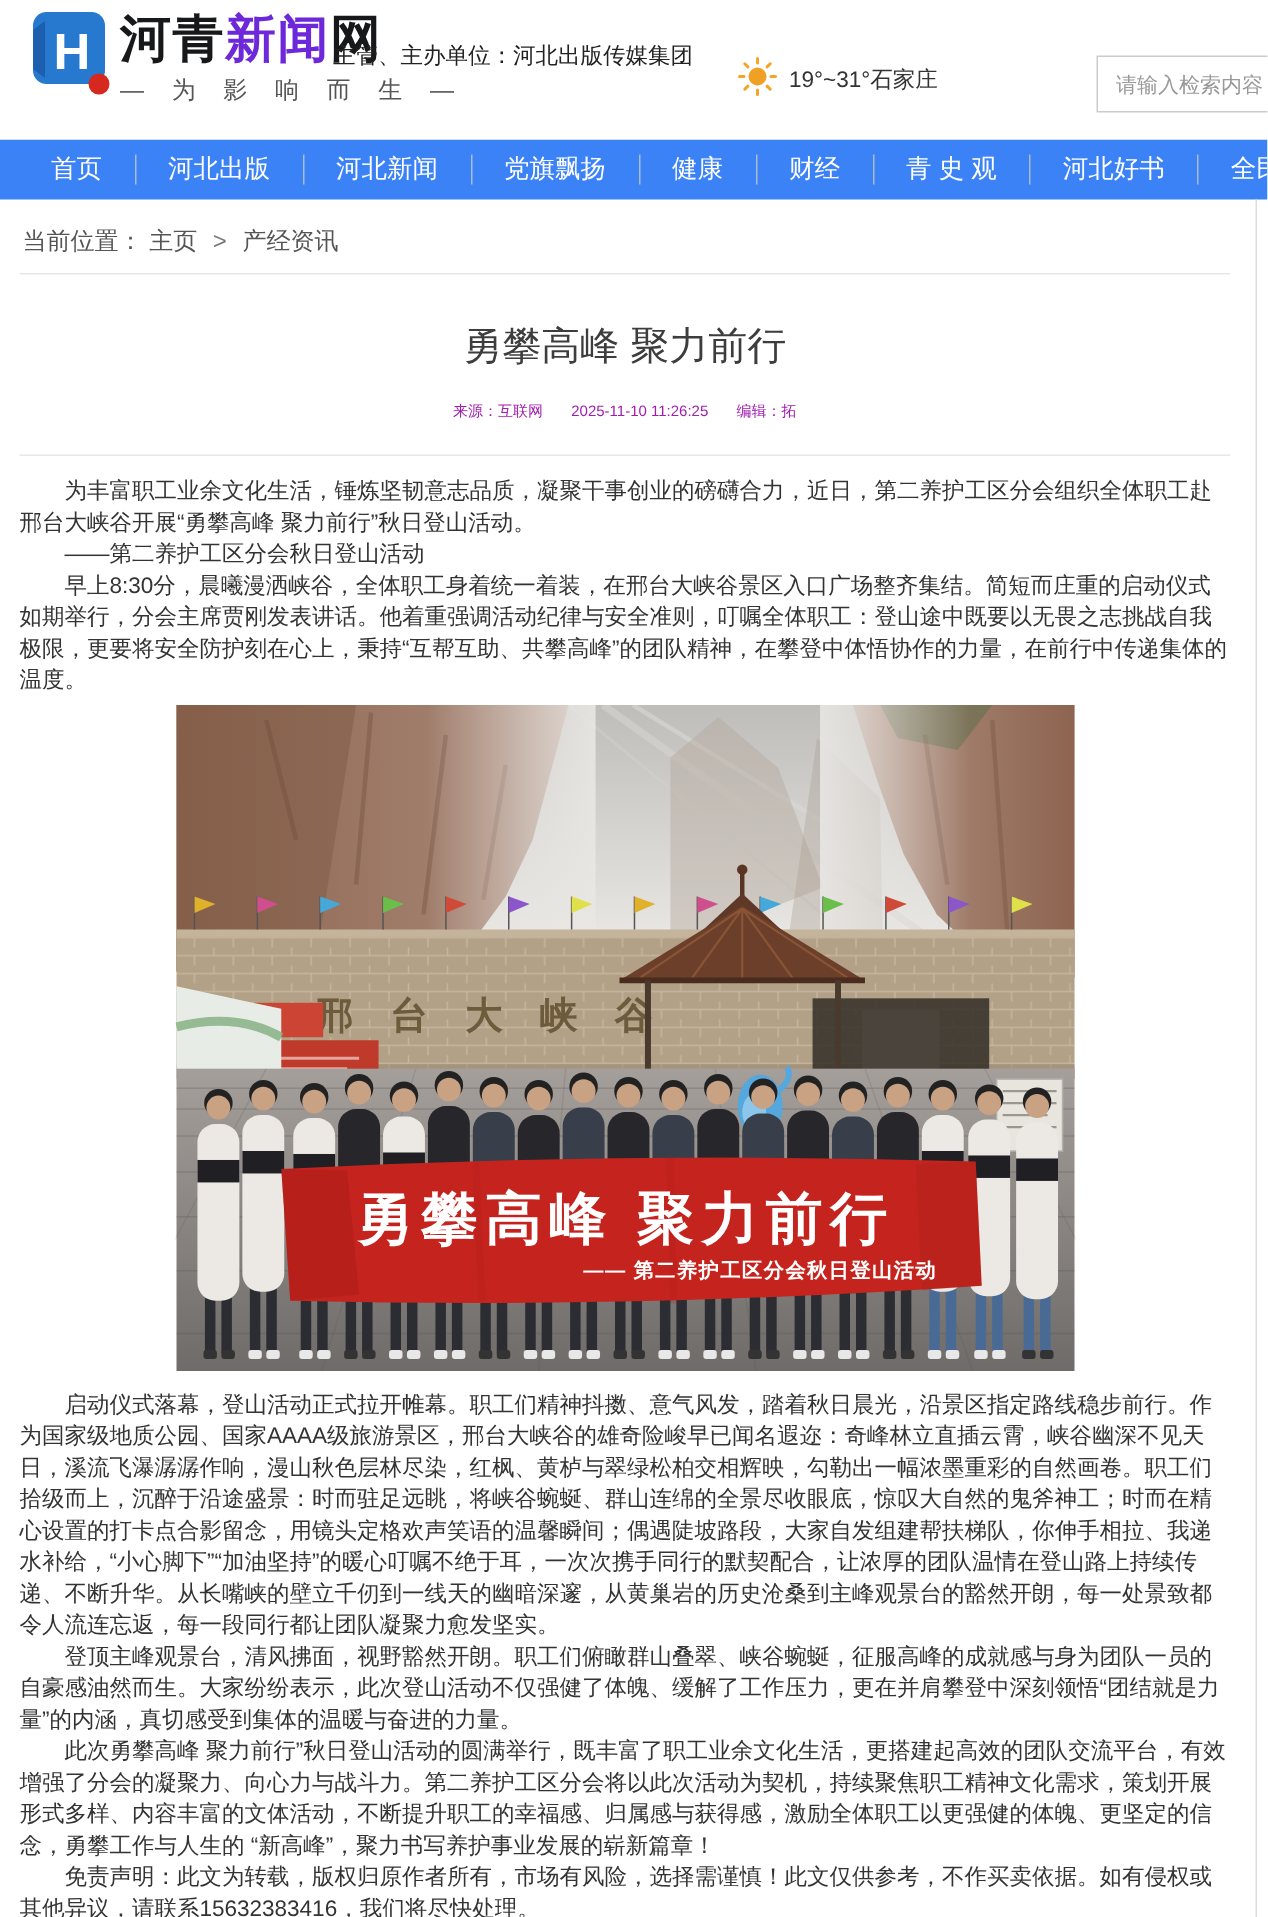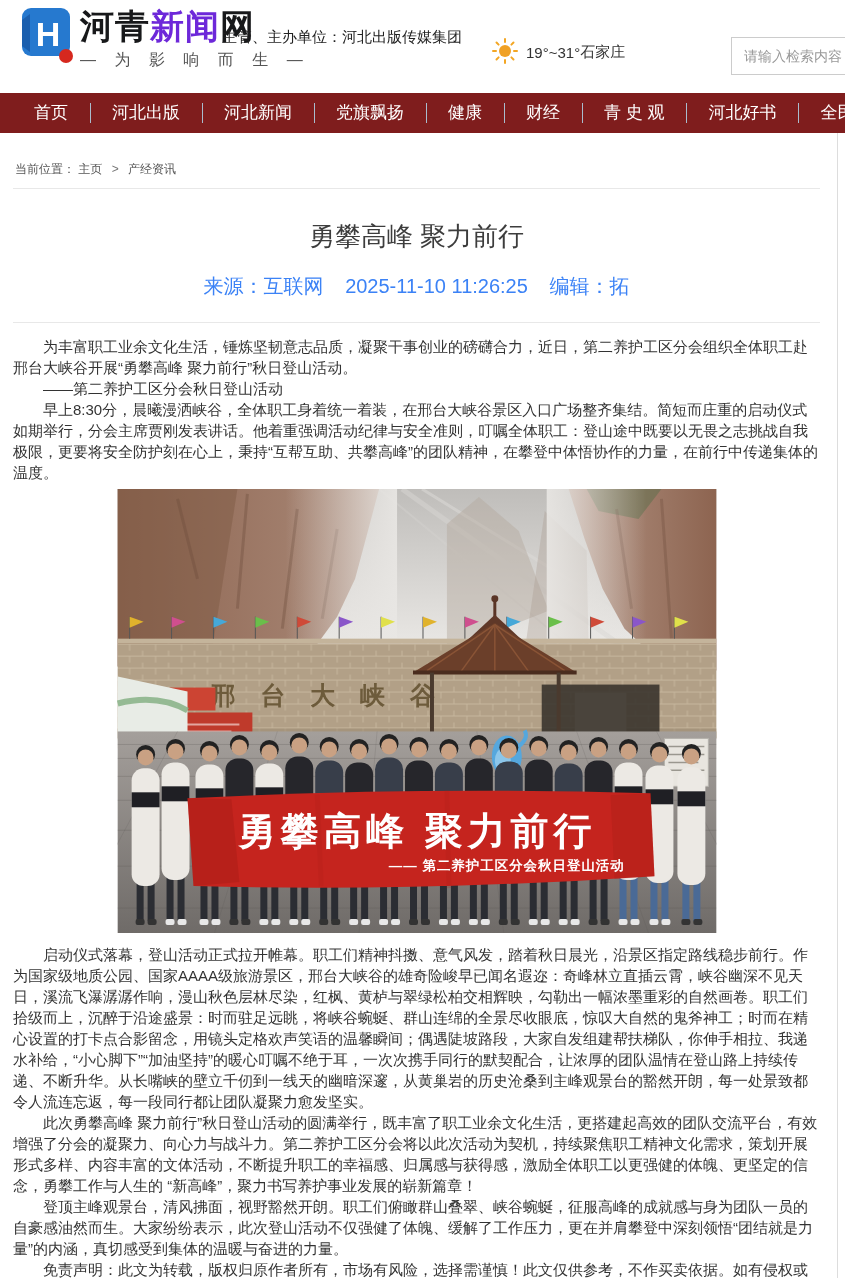--- a/index.html
+++ b/index.html
@@ -15,33 +15,33 @@
   .logo-tagline{font-size:16px;color:#555;letter-spacing:7px;margin-top:4px;}
   .sponsor{position:absolute;left:222px;top:28px;font-size:15px;color:#222;}
   .weather{position:absolute;left:492px;top:38px;display:flex;align-items:center;font-size:15px;color:#333;}
   .weather svg{margin-right:8px;}
   .searchbox{position:absolute;left:731px;top:37px;width:190px;height:38px;border:1px solid #ccc;
     box-sizing:border-box;display:flex;align-items:center;background:#fff;}
   .searchbox input{border:none;outline:none;font-size:14px;color:#666;padding:0 0 0 12px;width:150px;
     font-family:"Liberation Sans","DejaVu Sans",sans-serif;}
   .searchbox input::placeholder{color:#999;}
   
-  .nav{height:40px;background:#7f1d1d;display:flex;justify-content:space-between;padding:0 12px;}
+  .nav{height:40px;background:#3b82f6;display:flex;justify-content:space-between;padding:0 12px;}
   .nav-item{position:relative;padding:0 22px;color:#fff;font-size:17px;line-height:40px;white-space:nowrap;cursor:pointer;}
   .nav-item + .nav-item::before{content:"";position:absolute;left:0;top:10px;height:20px;width:1px;background:#a9bccd;}
   
   .content{width:838px;box-sizing:border-box;border-right:1px solid #ddd;min-height:1145px;
     padding:0 17px 0 13px;}
-  .breadcrumb{padding:28px 0 10px 2px;font-size:12px;color:#555;}
+  .breadcrumb{padding:18px 0 10px 2px;font-size:16px;color:#555;}
   .breadcrumb .crumb-link{color:#555;cursor:pointer;}
   .breadcrumb .sep{margin:0 6px;color:#777;}
   .divider{border:none;border-top:1px solid #e8e8e8;margin:0;}
   .article-head{padding-top:30px;text-align:center;}
   .article-title{font-size:26px;font-weight:400;color:#3d3d3d;line-height:34px;margin:0;}
-  .article-meta{margin-top:20px;font-size:20px;color:#3b82f6;}
+  .article-meta{margin-top:20px;font-size:10px;color:#a21caf;}
   .article-meta span{margin:0 8px;}
   .meta-divider{margin-top:22px;}
   .article-body{padding-top:13px;font-size:15px;line-height:21px;color:#333;}
   .article-body p{margin:0;text-indent:2em;}
   .photo-wrap{width:600px;margin:6px auto;text-decoration:underline;}
   .author{margin-top:0;}
   .disclaimer{margin-top:42px;}
 </style>
 </head>
 <body>
@@ -426,21 +426,21 @@
             <path d="M200,306 L204,398 M330,302 L332,400" stroke="#a81c17" stroke-width="5" opacity="0.18"></path>
             <text id="banner-title" x="300" y="356" text-anchor="middle" font-size="38" font-weight="bold" fill="#ffffff" letter-spacing="5">勇攀高峰  聚力前行</text>
             <text id="banner-sub" x="390" y="382" text-anchor="middle" font-size="13.5" font-weight="bold" fill="#ffffff" letter-spacing="1">—— 第二养护工区分会秋日登山活动</text>
           </g>
         </svg>
       </div>
 
       <div>
 
       <p class="para">启动仪式落幕，登山活动正式拉开帷幕。职工们精神抖擞、意气风发，踏着秋日晨光，沿景区指定路线稳步前行。作为国家级地质公园、国家AAAA级旅游景区，邢台大峡谷的雄奇险峻早已闻名遐迩：奇峰林立直插云霄，峡谷幽深不见天日，溪流飞瀑潺潺作响，漫山秋色层林尽染，红枫、黄栌与翠绿松柏交相辉映，勾勒出一幅浓墨重彩的自然画卷。职工们拾级而上，沉醉于沿途盛景：时而驻足远眺，将峡谷蜿蜒、群山连绵的全景尽收眼底，惊叹大自然的鬼斧神工；时而在精心设置的打卡点合影留念，用镜头定格欢声笑语的温馨瞬间；偶遇陡坡路段，大家自发组建帮扶梯队，你伸手相拉、我递水补给，“小心脚下”“加油坚持”的暖心叮嘱不绝于耳，一次次携手同行的默契配合，让浓厚的团队温情在登山路上持续传递、不断升华。从长嘴峡的壁立千仞到一线天的幽暗深邃，从黄巢岩的历史沧桑到主峰观景台的豁然开朗，每一处景致都令人流连忘返，每一段同行都让团队凝聚力愈发坚实。</p>
+          <p class="para">登顶主峰观景台，清风拂面，视野豁然开朗。职工们俯瞰群山叠翠、峡谷蜿蜒，征服高峰的成就感与身为团队一员的自豪感油然而生。大家纷纷表示，此次登山活动不仅强健了体魄、缓解了工作压力，更在并肩攀登中深刻领悟“团结就是力量”的内涵，真切感受到集体的温暖与奋进的力量。</p>
           <p class="para">此次勇攀高峰 聚力前行”秋日登山活动的圆满举行，既丰富了职工业余文化生活，更搭建起高效的团队交流平台，有效增强了分会的凝聚力、向心力与战斗力。第二养护工区分会将以此次活动为契机，持续聚焦职工精神文化需求，策划开展形式多样、内容丰富的文体活动，不断提升职工的幸福感、归属感与获得感，激励全体职工以更强健的体魄、更坚定的信念，勇攀工作与人生的 “新高峰”，聚力书写养护事业发展的崭新篇章！</p>
-          <p class="para">登顶主峰观景台，清风拂面，视野豁然开朗。职工们俯瞰群山叠翠、峡谷蜿蜒，征服高峰的成就感与身为团队一员的自豪感油然而生。大家纷纷表示，此次登山活动不仅强健了体魄、缓解了工作压力，更在并肩攀登中深刻领悟“团结就是力量”的内涵，真切感受到集体的温暖与奋进的力量。</p>
         </div>
 
 
       <p class="disclaimer">免责声明：此文为转载，版权归原作者所有，市场有风险，选择需谨慎！此文仅供参考，不作买卖依据。如有侵权或其他异议，请联系15632383416，我们将尽快处理。</p>
     </div>
   </div>
 </div>
 
 </body></html>

